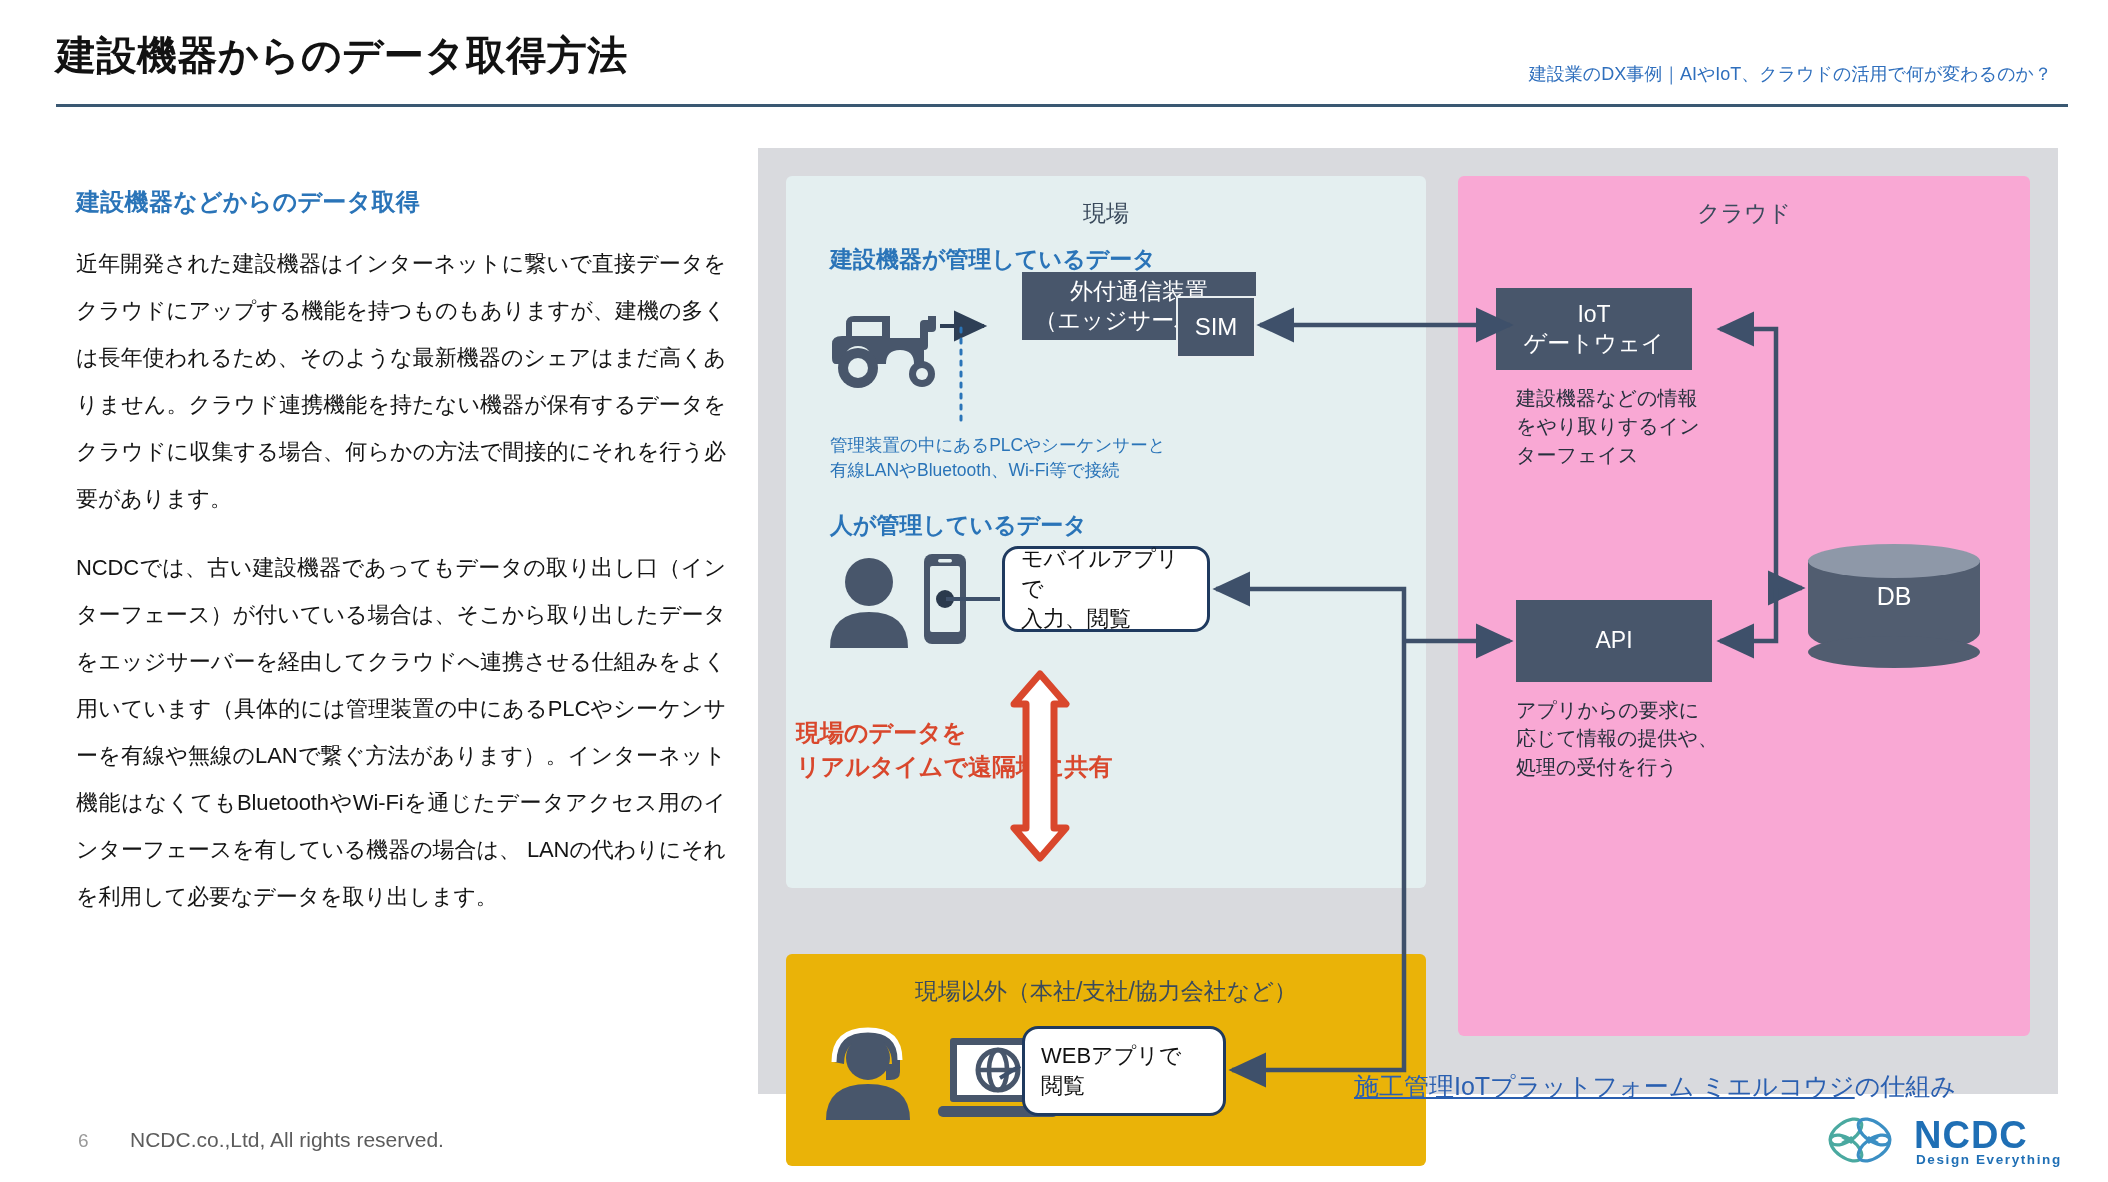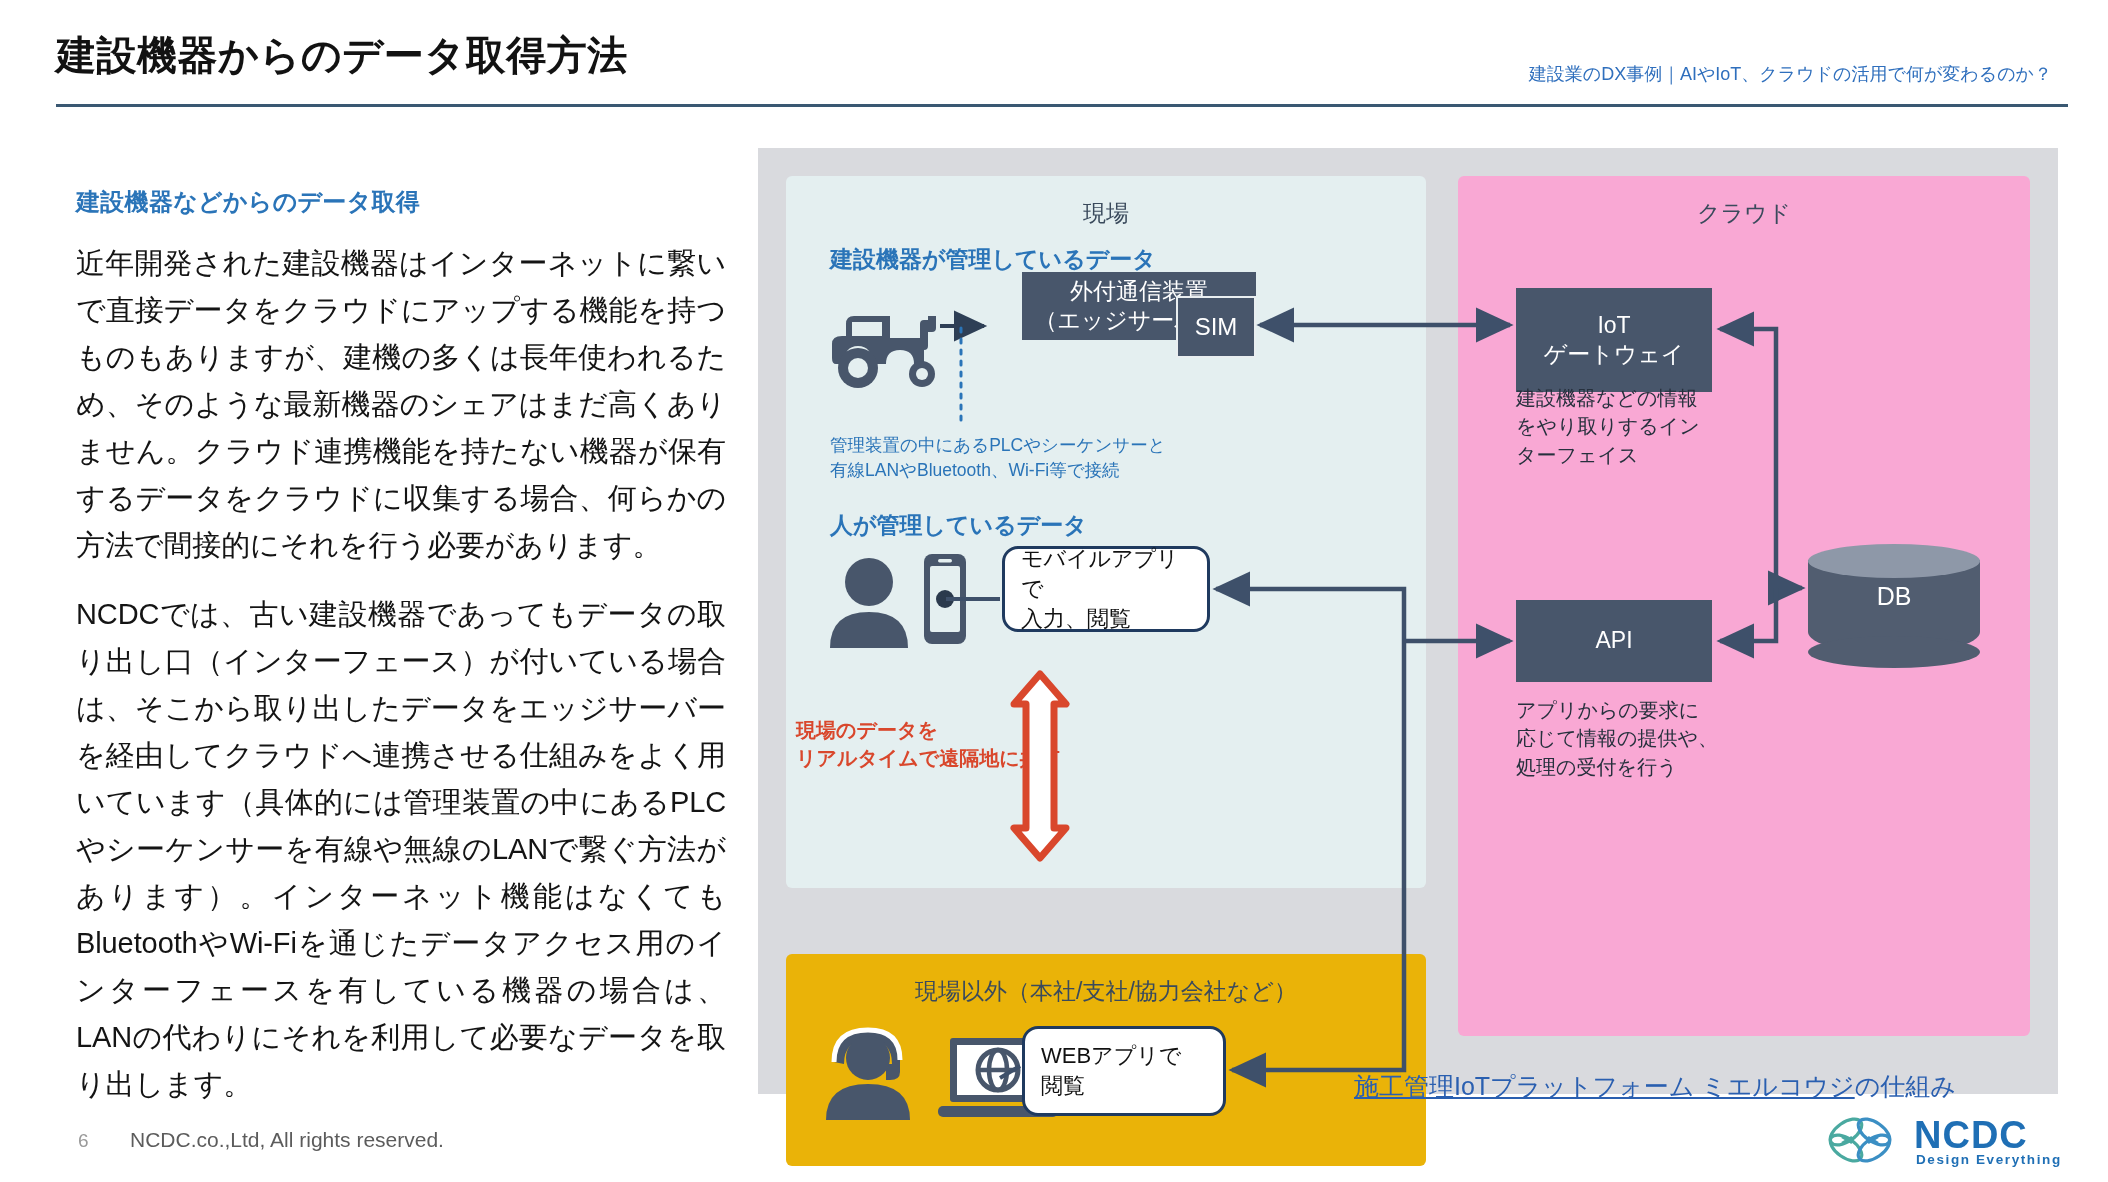--- a/index.html
+++ b/index.html
@@ -29,21 +29,21 @@
 
   
   .lead{
     position:absolute;left:76px;top:186px;width:640px;
     font-size:24px;font-weight:700;color:#2a74b8;letter-spacing:0.3px;
   }
   .body-col{
     position:absolute;left:76px;top:240px;width:650px;
   }
   .para{
-    font-size:29px;line-height:47px;color:#141414;margin:0 0 22px 0;
+    font-size:22px;line-height:47px;color:#141414;margin:0 0 22px 0;
     text-align:justify;text-justify:inter-character;
     letter-spacing:-0.1px;
   }
 
   
   .diagram{
     position:absolute;left:758px;top:148px;width:1300px;height:946px;
     background:#d9dade;
   }
   .panel{
@@ -86,21 +86,21 @@
     padding:1px 16px;box-sizing:border-box;
     font-size:22px;line-height:1.35;color:#111;
   }
   .note{
     position:absolute;font-size:20px;line-height:1.42;color:#26303d;
   }
   .note-blue{
     position:absolute;font-size:17.5px;line-height:1.45;color:#2a74b8;
   }
   .redlabel{
-    position:absolute;font-size:20px;line-height:1.42;
+    position:absolute;font-size:24px;line-height:1.42;
     color:#d9472c;font-weight:700;
   }
   .cloudlink{
     position:absolute;font-size:25px;color:#2a5fb0;white-space:nowrap;margin-top:24px;
   }
   .cloudlink u{text-decoration:underline;}
 
   
   .wires{position:absolute;left:0;top:0;width:1300px;height:946px;overflow:visible;pointer-events:none;}
 
@@ -246,21 +246,21 @@
       <div>
         <div>WEBアプリで</div>
         <div>閲覧</div>
       </div>
     </div>
 
     <div class="panel panel-cloud">
       <div class="panel-title">クラウド</div>
     </div>
 
-    <div class="navybox" style="left:758px;top:140px;width:196px;height:104px;">
+    <div class="navybox" style="left:738px;top:140px;width:196px;height:82px;">
       <div>
         <div>IoT</div>
         <div>ゲートウェイ</div>
       </div>
     </div>
     <div class="note" style="left:758px;top:236px;">
       <div>建設機器などの情報</div>
       <div>をやり取りするイン</div>
       <div>ターフェイス</div>
     </div>

